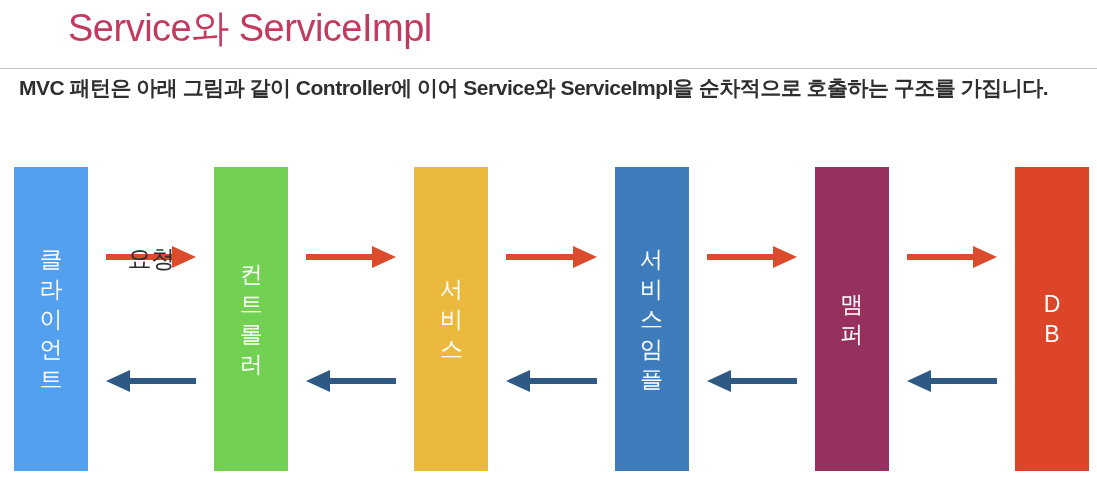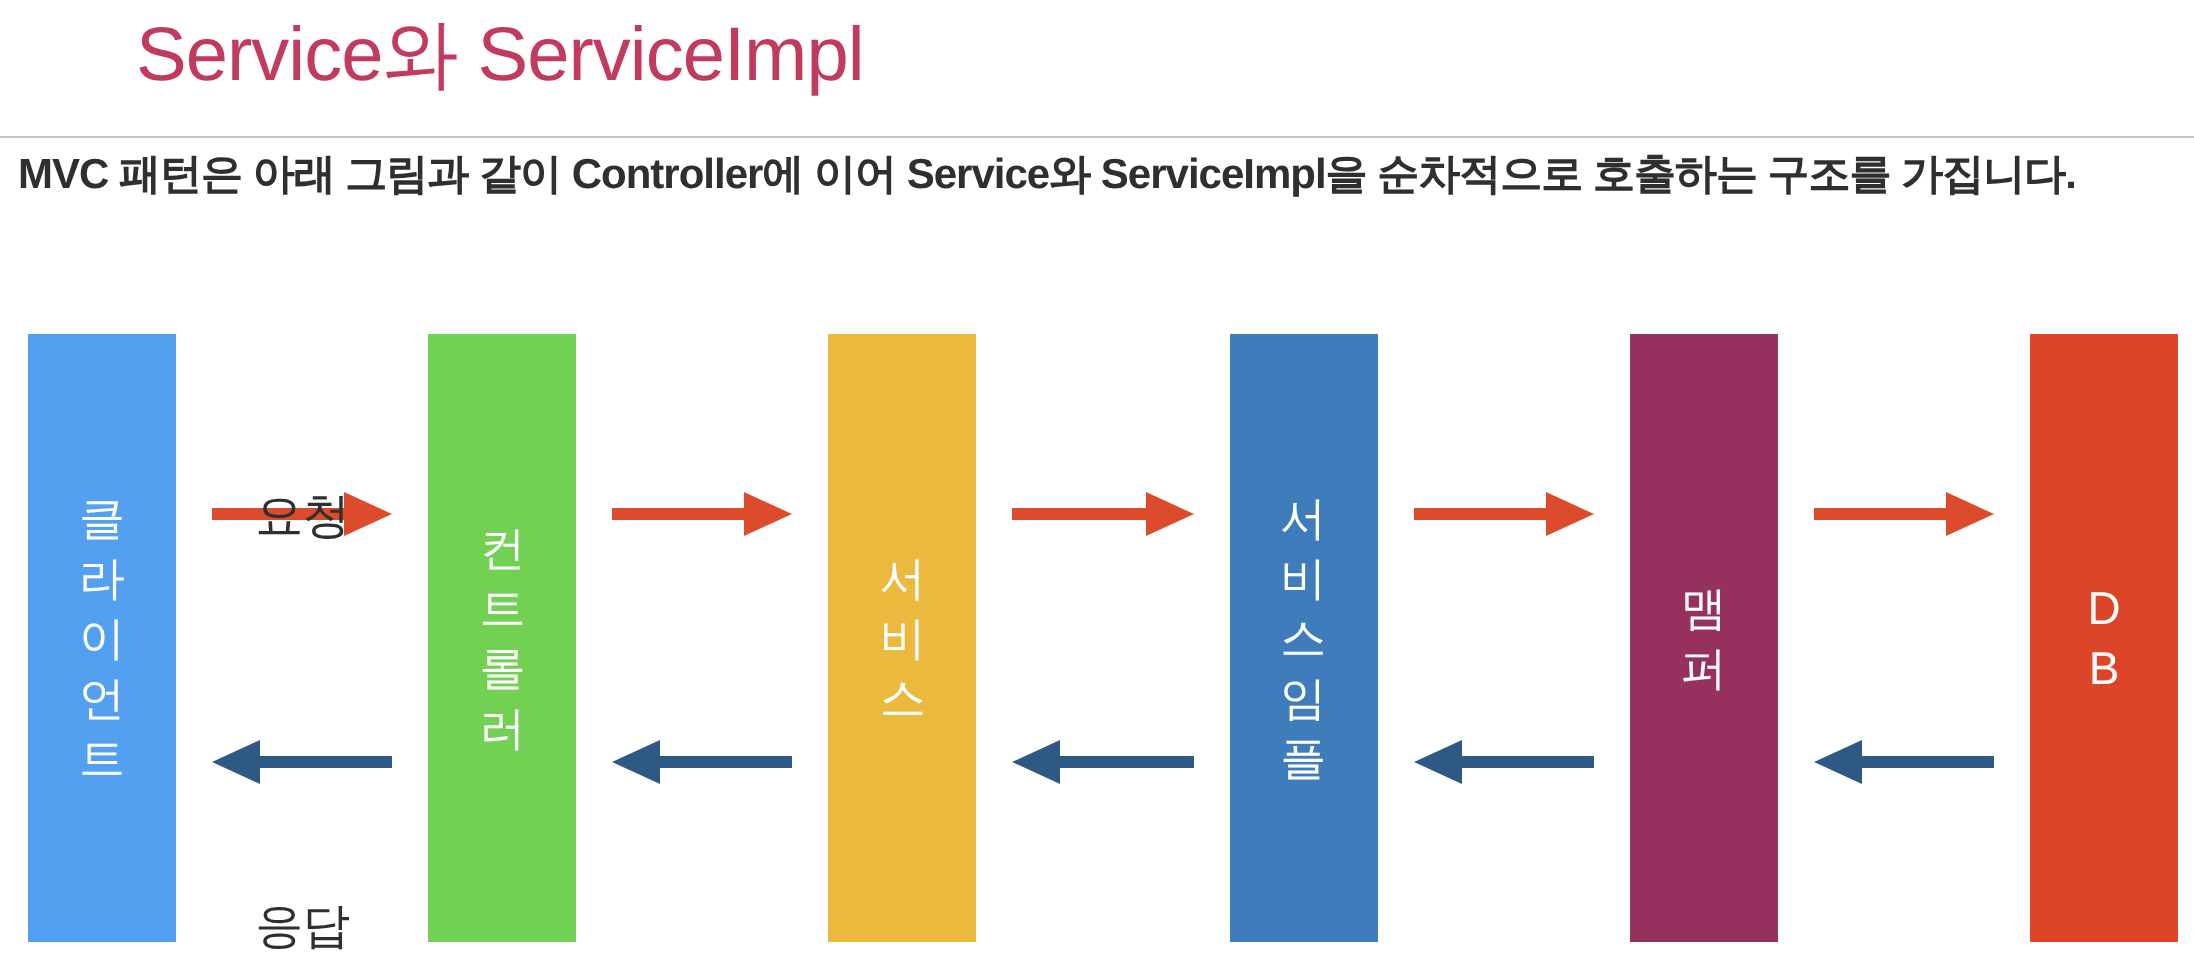--- a/index.html
+++ b/index.html
@@ -22,21 +22,21 @@
 
   
   .divider {
     border: none;
     border-top: 1px solid #c3c3c3;
     margin: 15px 0 0 0;
   }
 
   
   .intro {
-    margin: 6px 0 0 9px;
+    margin: 6px 0 0 19px;
     font-size: 21px;
     line-height: 26px;
     font-weight: 700;
     color: #2f2f2f;
     letter-spacing: -0.5px;
   }
 
   
   .diagram {
     position: relative;
@@ -118,21 +118,20 @@
       <div class="gap">
         <div class="arrow request right" style="--ac: #dc4b2c;">
           <i class="shaft"></i>
           <i class="head"></i>
         </div>
         <div class="arrow response left" style="--ac: #2e5984;">
           <i class="head"></i>
           <i class="shaft"></i>
         </div>
         <div class="flow-label request">요청</div>
-        <div class="flow-label response">응답</div>
       </div>
       <div class="bar" style="background: rgb(114, 209, 82);">
         <span class="ch">컨</span>
         <span class="ch">트</span>
         <span class="ch">롤</span>
         <span class="ch">러</span>
       </div>
       <div class="gap">
         <div class="arrow request right" style="--ac: #dc4b2c;">
           <i class="shaft"></i>

